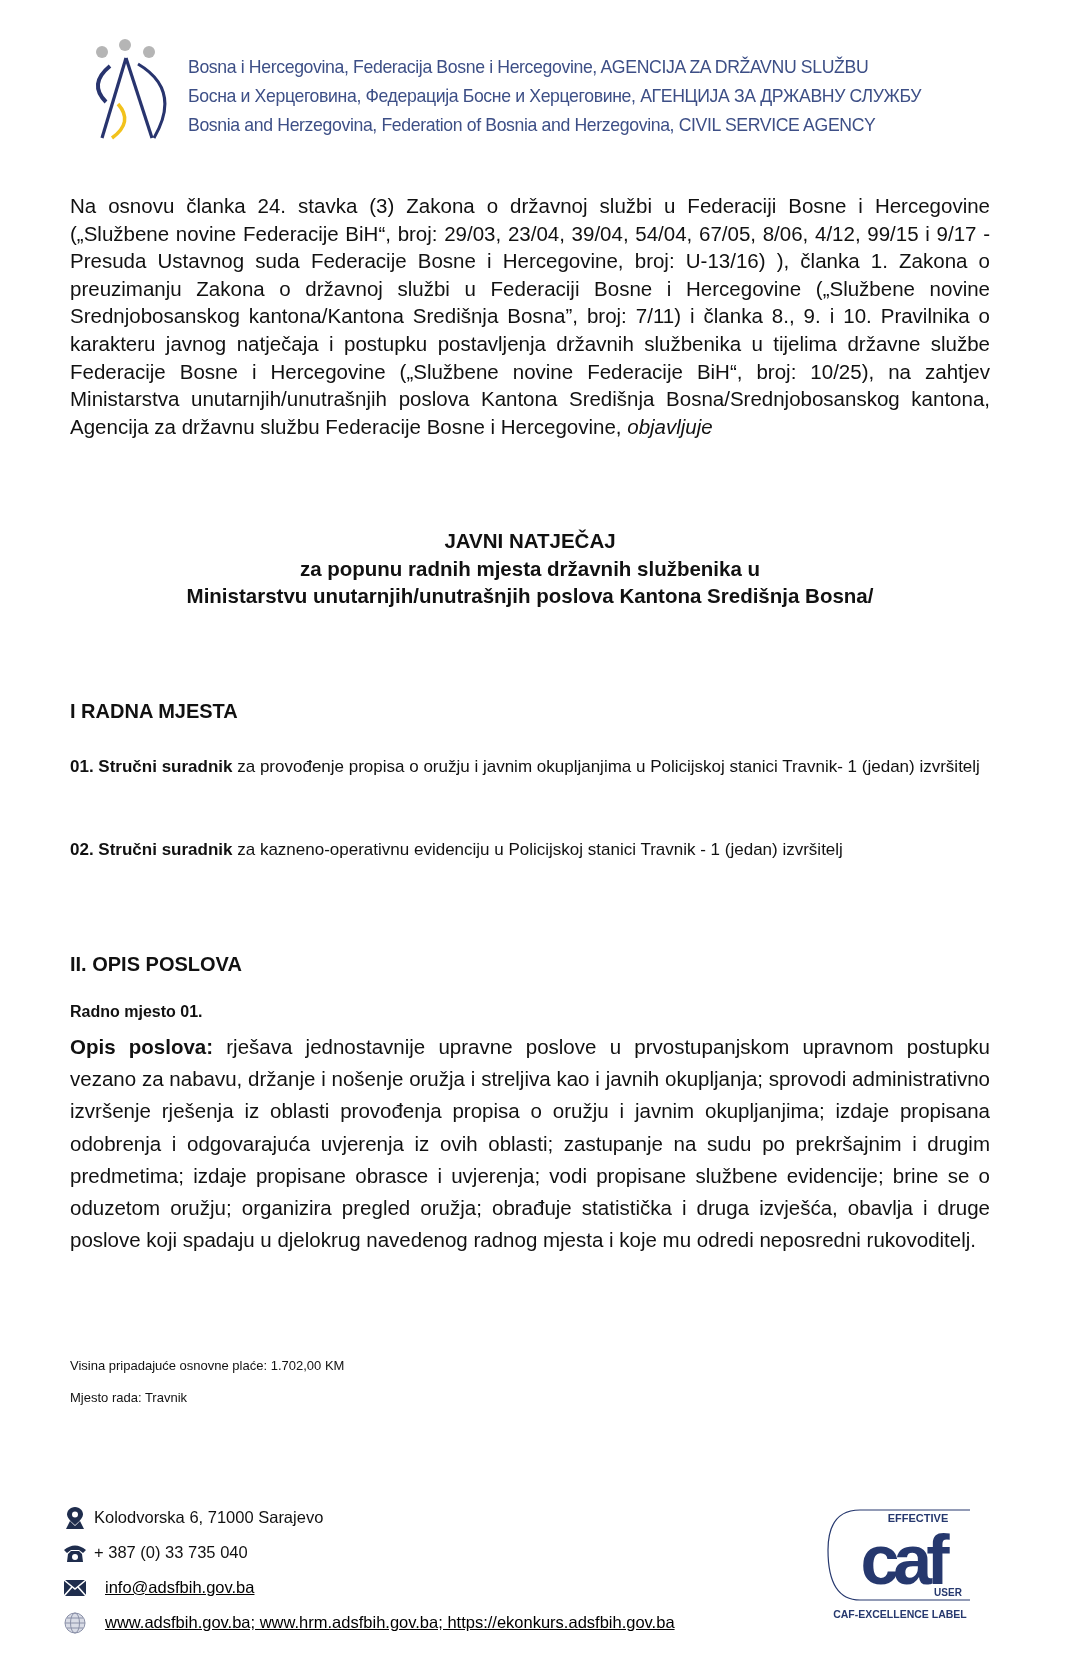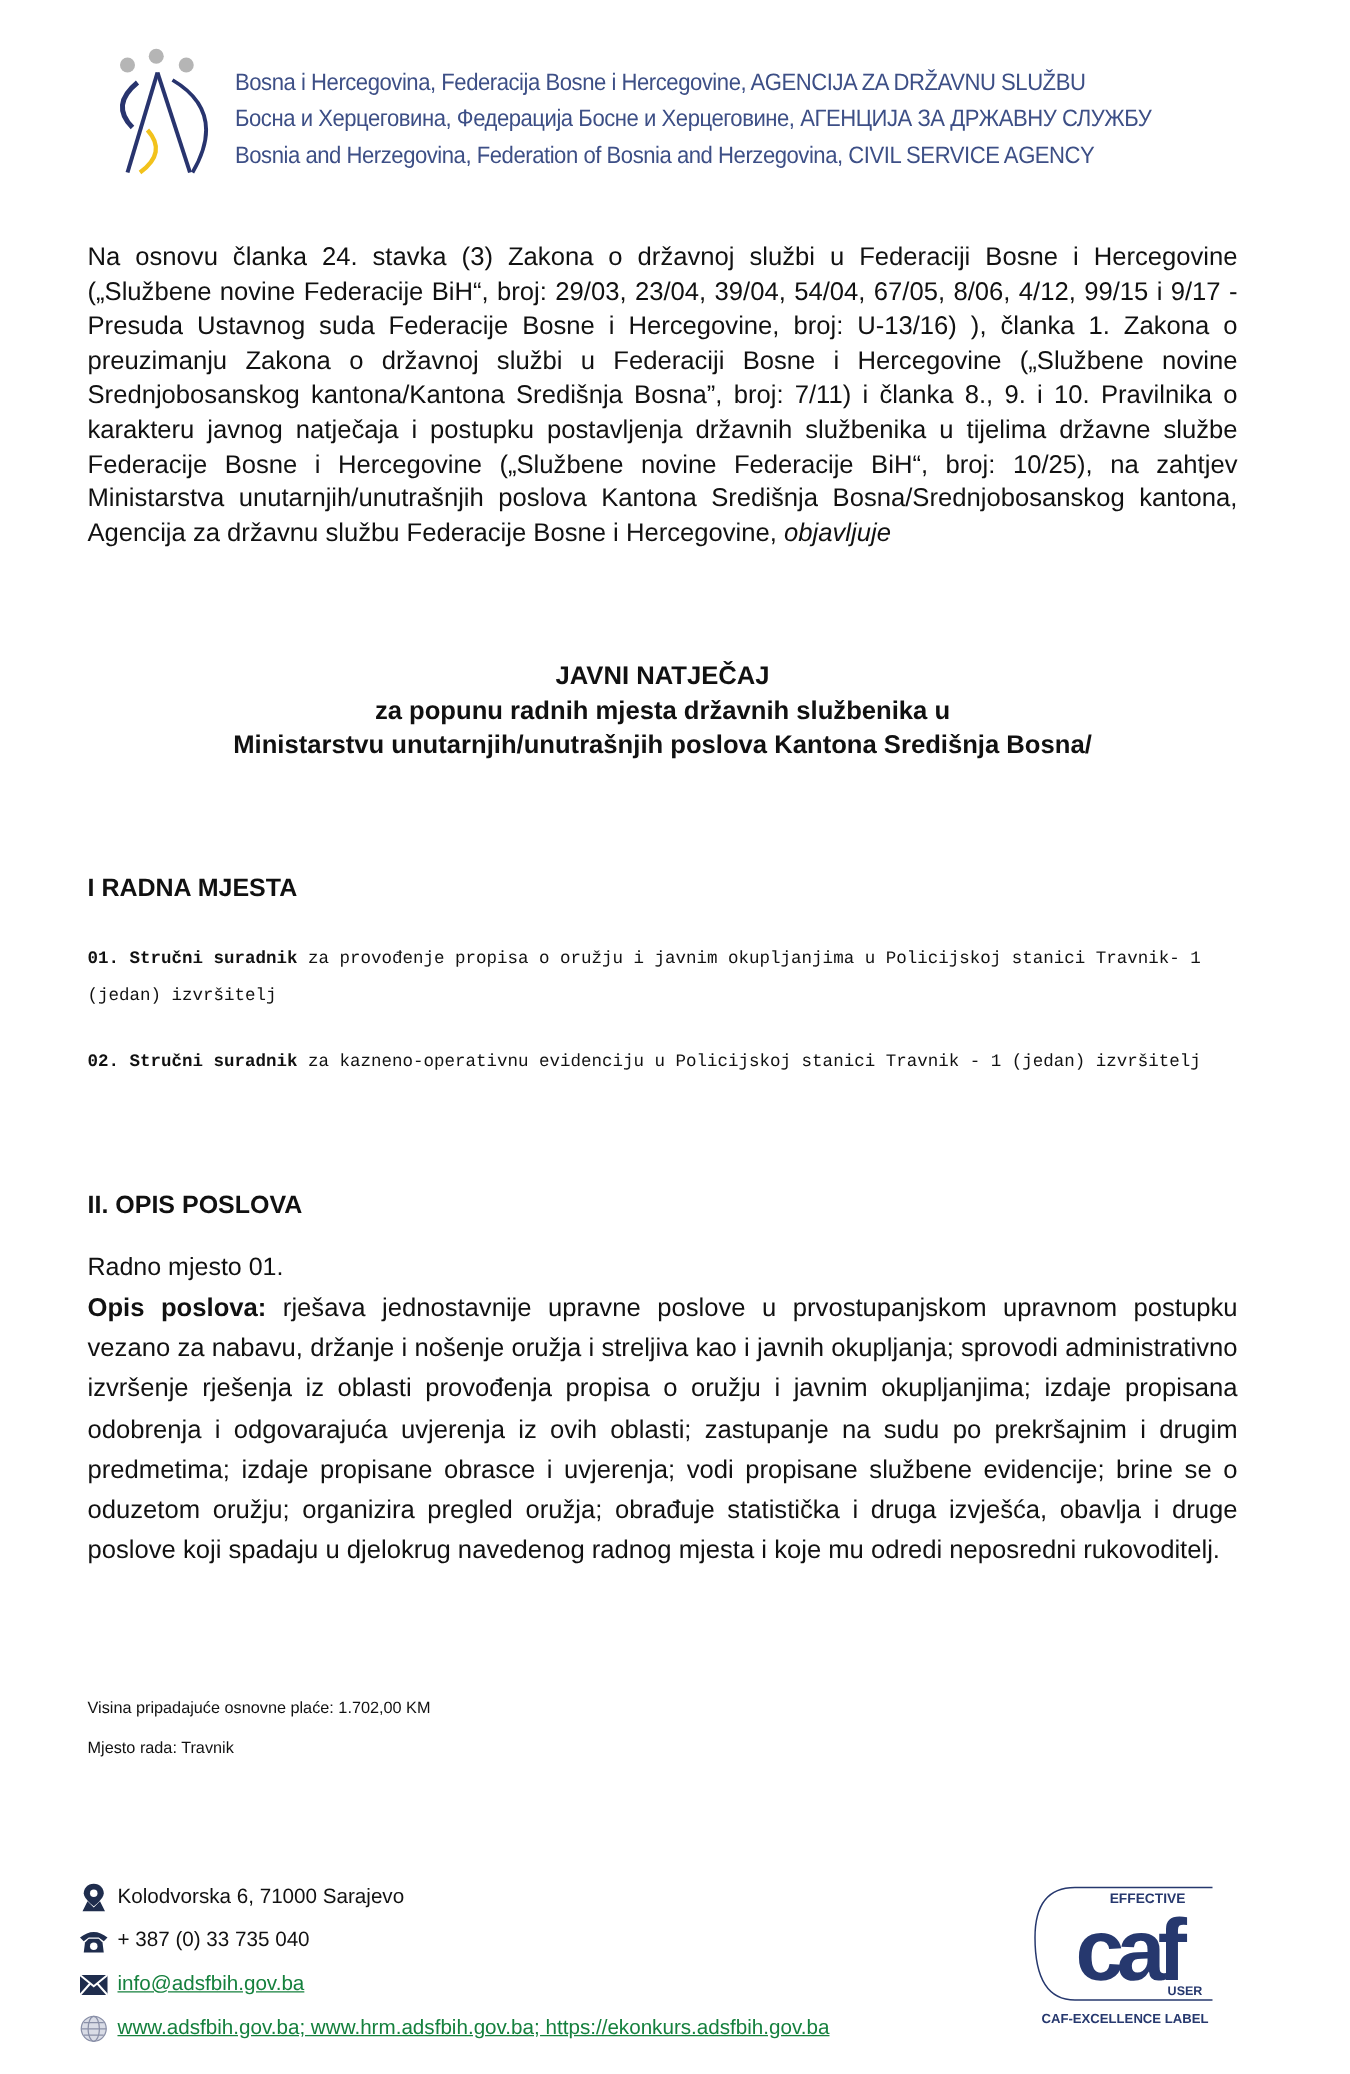--- a/index.html
+++ b/index.html
@@ -16,34 +16,34 @@
   .intro { top: 192px; }
   .intro .em { font-style: italic; }
 
   .title-block { position: absolute; left: 70px; width: 920px; top: 527px; text-align: center;
                  font-weight: bold; font-size: 20.5px; line-height: 27.5px; }
 
   .section-head { position: absolute; left: 70px; font-weight: bold; font-size: 20px; }
   .sec1 { top: 700px; }
   .sec2 { top: 953px; }
 
-  .job { position: absolute; left: 70px; width: 920px; font-size: 14px; line-height: 30px; font-family: Liberation Mono, monospace; }
+  .job { position: absolute; left: 70px; width: 920px; font-size: 17px; line-height: 30px; }
   .job1 { top: 752px; }
   .job2 { top: 835px; }
   .b { font-weight: bold; }
 
-  .rm-title { position: absolute; left: 70px; top: 1003px; font-weight: normal; font-size: 20px; }
+  .rm-title { position: absolute; left: 70px; top: 1003px; font-weight: bold; font-size: 16px; }
   .desc { position: absolute; left: 70px; width: 920px; top: 1031px; font-size: 20.5px; line-height: 32.2px; }
 
   .salary { position: absolute; left: 70px; top: 1350px; font-size: 13px; line-height: 32px; }
 
   .footer { position: absolute; left: 62px; top: 1500px; width: 700px; text-align: right; }
   .frow { display: flex; align-items: center; height: 35px; font-size: 16.5px; }
   .frow .ico { width: 26px; height: 24px; margin-right: 6px; display: inline-flex; align-items: center; justify-content: center; }
-  .link { color: #15803d; text-decoration: underline; }
+  .link { color: #000000; text-decoration: underline; margin-left: 11px; }
 
   .caf { position: absolute; left: 820px; top: 1500px; width: 160px; height: 130px; }
 </style>
 </head>
 <body>
 
 <div class="header">
   <svg class="logo" viewBox="0 0 100 104">
     <circle cx="22" cy="14" r="6" fill="#b5b5b5"></circle>
     <circle cx="45" cy="7" r="6" fill="#b5b5b5"></circle>

